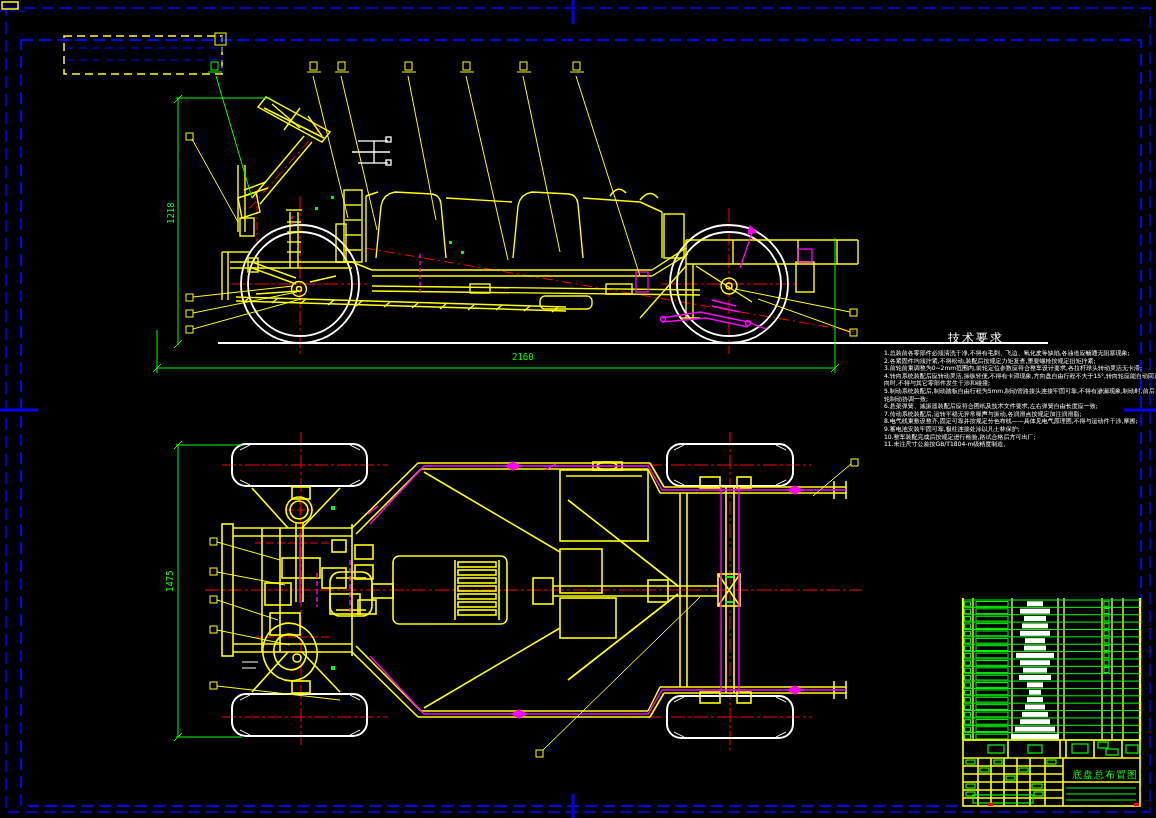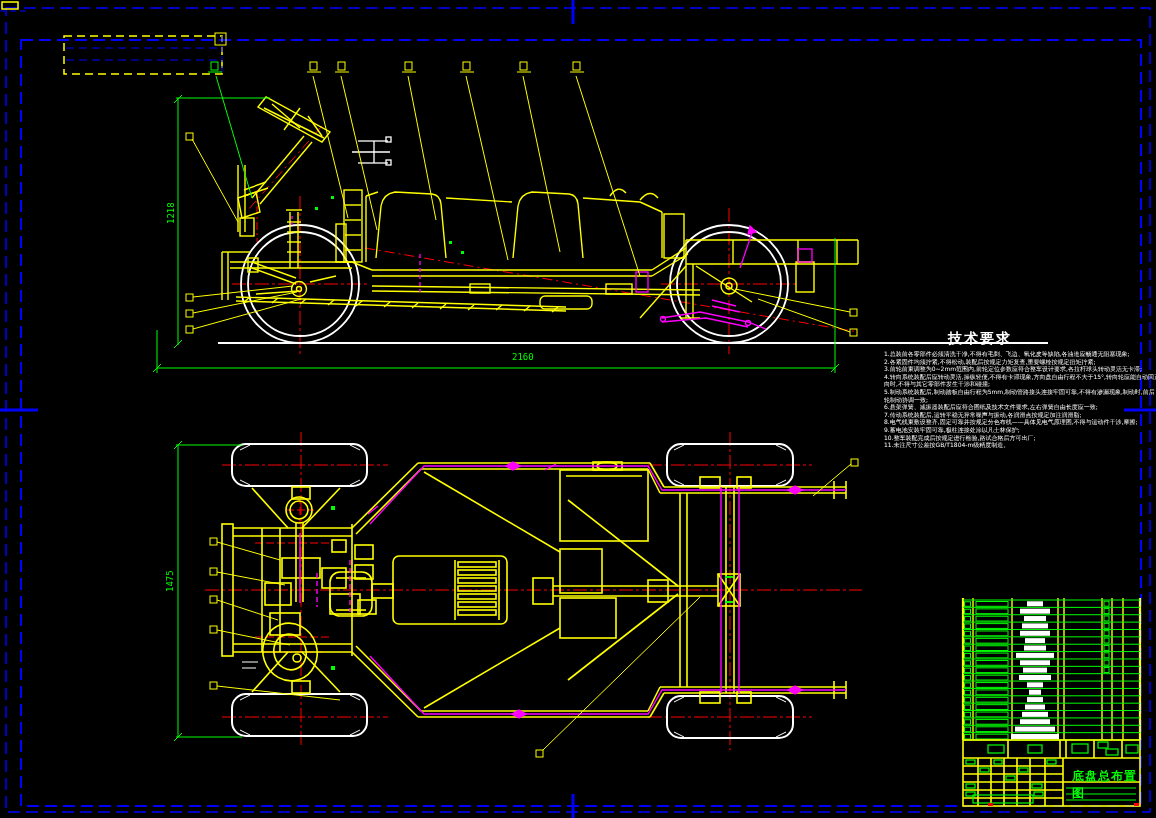--- a/index.html
+++ b/index.html
@@ -1,23 +1,23 @@
 <!DOCTYPE html>
 <html><head>
 <meta charset="utf-8">
 <style>
   html,body{margin:0;padding:0;background:#000;}
   #sheet{position:relative;width:1156px;height:818px;background:#000;overflow:hidden;
          font-family:"DejaVu Sans",sans-serif;}
   #drawing{position:absolute;left:0;top:0;}
   #notes{position:absolute;left:884px;top:330px;width:262px;color:#fff;}
-  #notes .t{font-size:14px;font-weight:bold;letter-spacing:2px;margin:0 0 2px 64px;}
+  #notes .t{font-size:12px;font-weight:normal;letter-spacing:2px;margin:0 0 2px 64px;}
   #notes .l{font-size:6px;line-height:7.6px;white-space:nowrap;transform-origin:0 0;}
   #dwg-title{position:absolute;left:1072px;top:768px;width:72px;color:#00ff00;
-             font-size:12px;font-weight:bold;letter-spacing:1px;}
+             font-size:10px;font-weight:normal;letter-spacing:1px;}
   text{font-family:"DejaVu Sans Mono",monospace;}
 </style>
 </head>
 <body>
 
 <div id="sheet">
 <svg id="drawing" width="1156" height="818">
 
   <g stroke="#0000ff" fill="none">
     <rect x="6" y="8" width="1144" height="804" stroke-dasharray="12 6" stroke-width="1.5"></rect>

